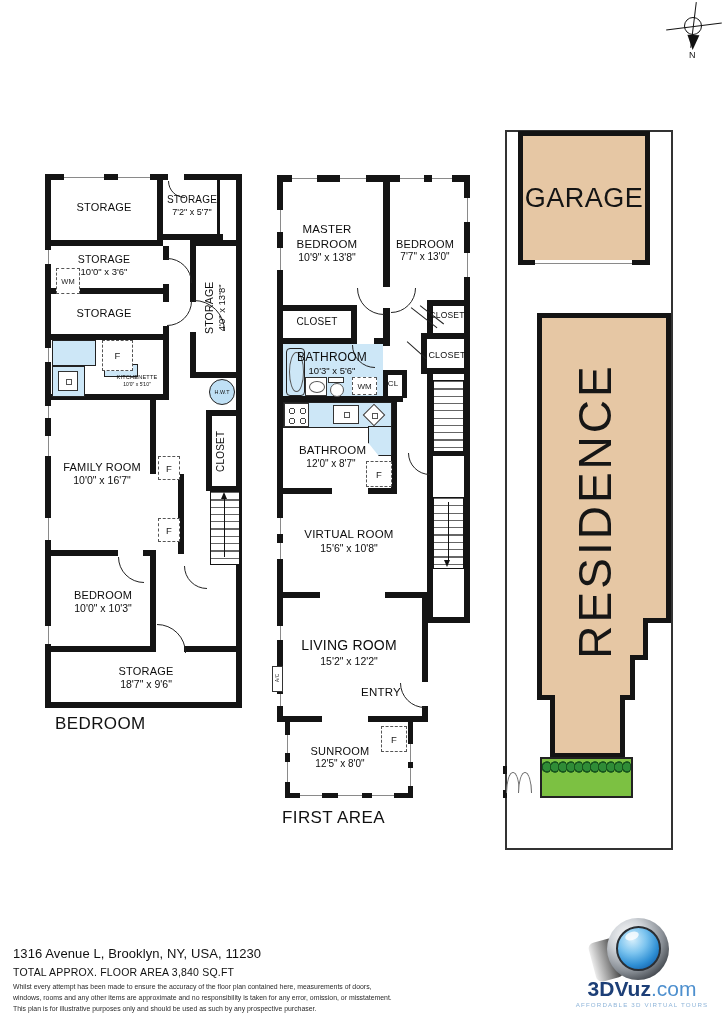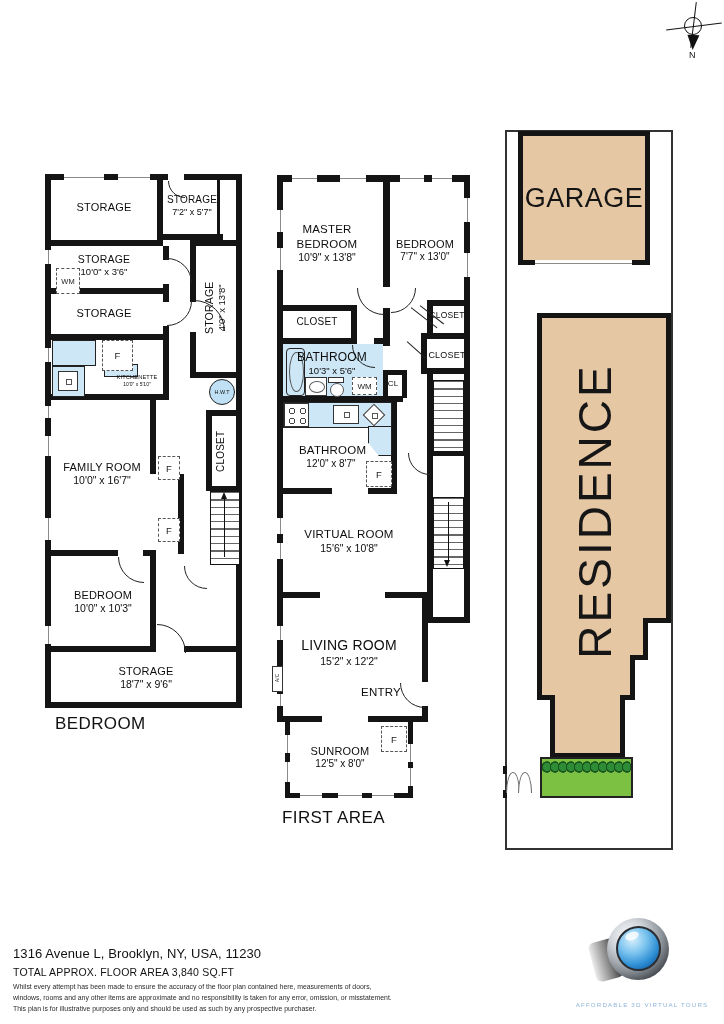--- a/index.html
+++ b/index.html
@@ -360,17 +360,18 @@
     <div class="footer-disc">
       <span>Whilst every attempt has been made to ensure the accuracy of the floor plan contained here, measurements of doors,</span>
       <span>windows, rooms and any other items are approximate and no responsibility is taken for any error, omission, or misstatement.</span>
       <span>This plan is for illustrative purposes only and should be used as such by any prospective purchaser.</span>
     </div>
     <div class="logo">
       <span class="cyl"></span>
       <span class="ring"></span>
       <span class="lens"></span>
       <span class="glint"></span>
+      <div class="brand"><span>3DVuz</span><span class="suffix">.com</span></div>
       <div class="tag">AFFORDABLE 3D VIRTUAL TOURS</div>
     </div>
   </footer>
 
 </div>
 
 </body></html>

